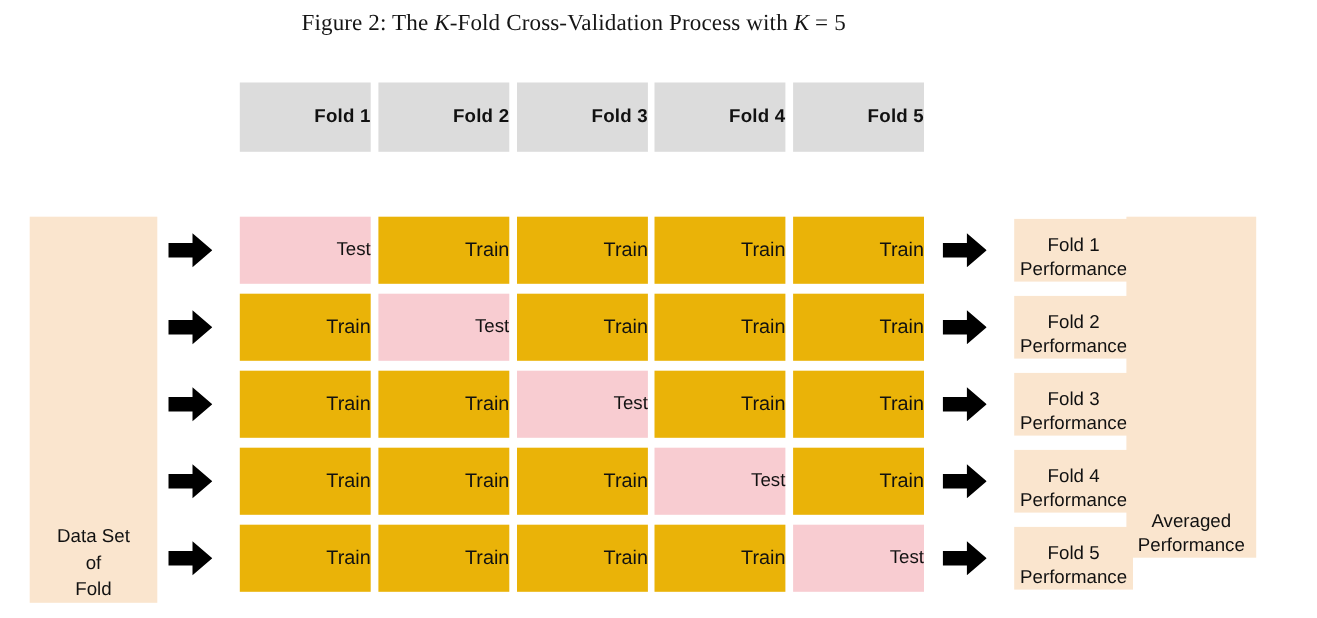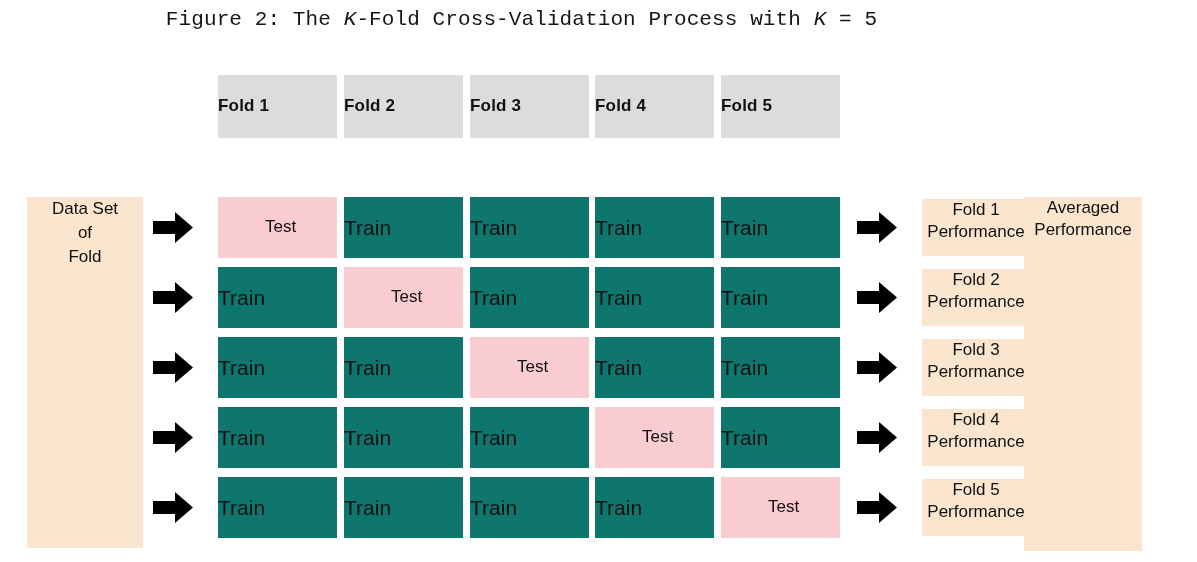--- a/index.html
+++ b/index.html
@@ -17,57 +17,57 @@
     font-family: "Liberation Sans", sans-serif;
   }
 
   
   .caption {
     position: absolute;
     left: 0;
     top: 8px;
     width: 1043px;
     text-align: center;
-    font-family: Liberation Mono, monospace;
+    font-family: Liberation Serif, serif;
     font-size: 21px;
     color: #151515;
     letter-spacing: 0.1px;
     white-space: nowrap;
   }
   .caption .ital {
     font-style: italic;
   }
 
   
   .box {
     position: absolute;
     box-sizing: border-box;
     display: flex;
     align-items: center;
-    justify-content: flex-start;
+    justify-content: flex-end;
     text-align: center;
     color: #111111;
     line-height: 1.22;
   }
 
   .fold-header {
     background: #dcdcdc;
     font-size: 17px;
     font-weight: bold;
     letter-spacing: 0.2px;
   }
 
   .cell-test {
     background: #f8ccd1;
     font-size: 17px;
     padding-left: 47px;
   }
   .cell-train {
-    background: #0f766e;
-    font-size: 21px;
+    background: #eab308;
+    font-size: 18px;
   }
 
   .fullset {
     background: #fae5ce;
     font-size: 17px;
     flex-direction: column;
     line-height: 1.42;
   }
 
   .perf {
@@ -282,18 +282,18 @@
       <div class="box perf" style="left: 922px; top: 409px; width: 108px; height: 57px;">
         <span>Fold 4</span>
         <span>Performance</span>
       </div>
       <div class="box perf" style="left: 922px; top: 479px; width: 108px; height: 57px;">
         <span>Fold 5</span>
         <span>Performance</span>
       </div>
     </div>
 
-  <div class="box avg-perf" style="left:1024px; top:197px; width:118px; height:354px;">
+  <div class="box avg-perf" style="left:1024px; top:197px; width:118px; height:310px;">
     <span>Averaged</span>
     <span>Performance</span>
   </div>
 
 </div>
 
 </body></html>

